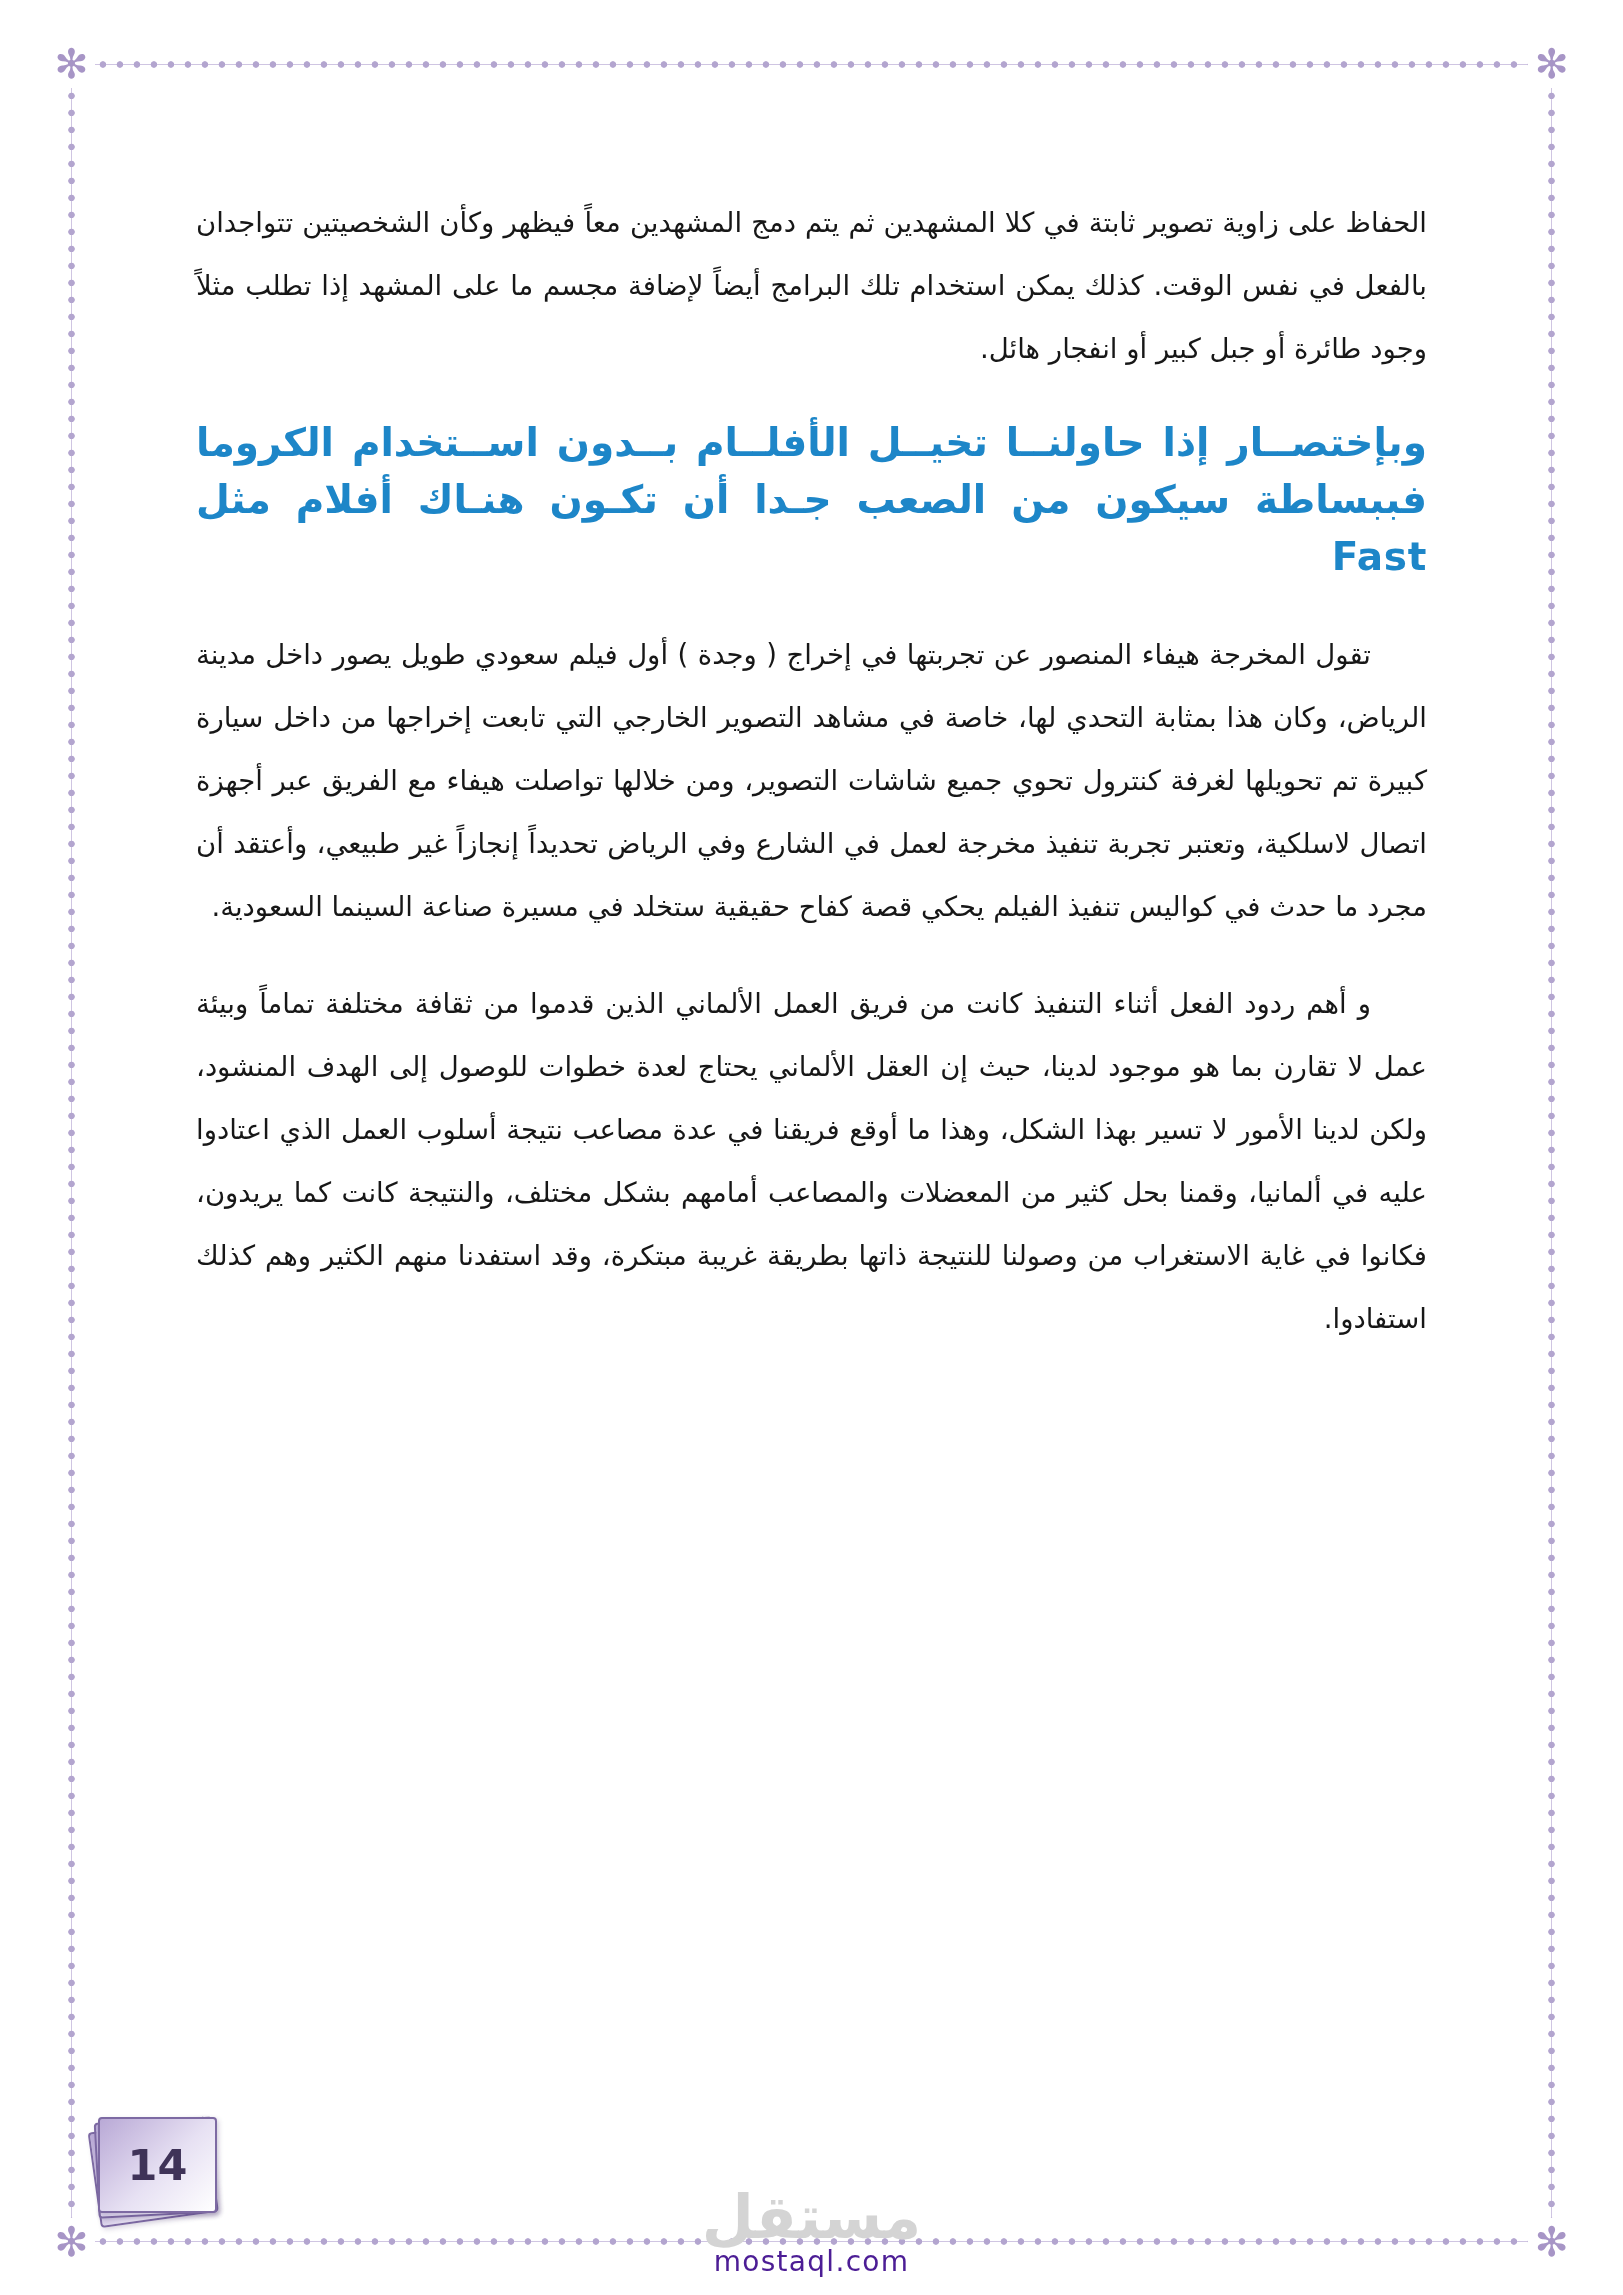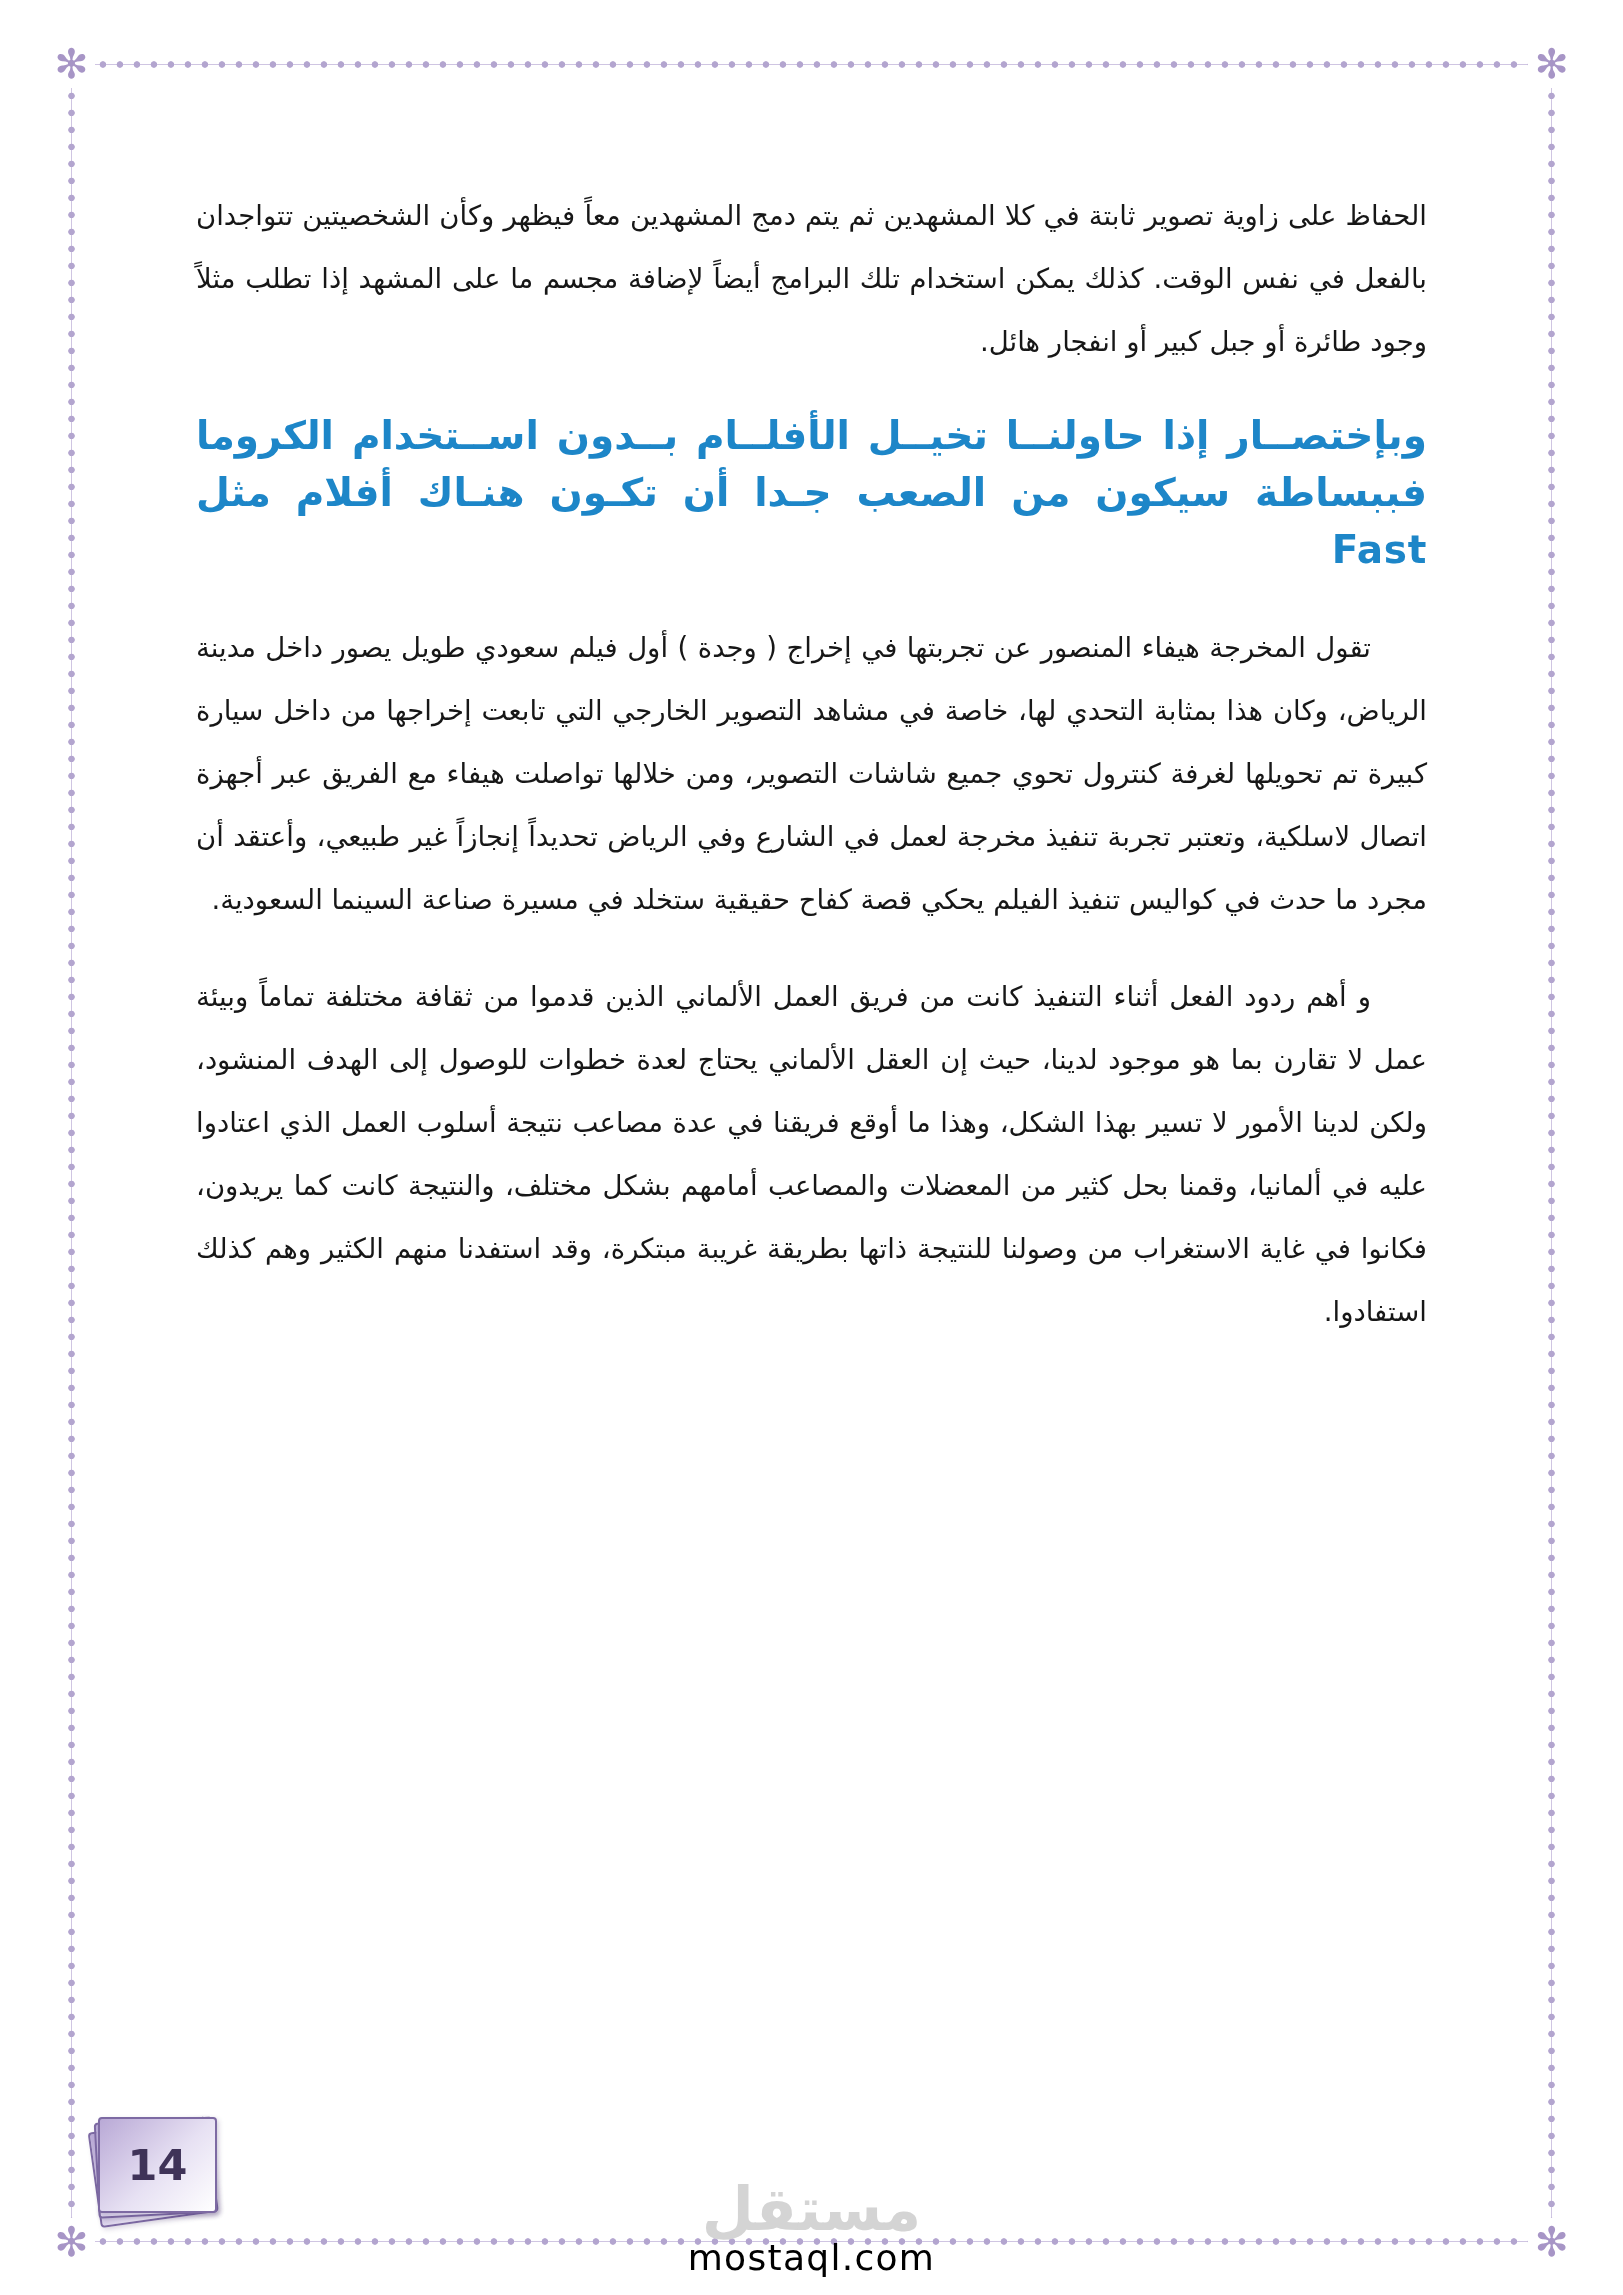--- a/index.html
+++ b/index.html
@@ -50,21 +50,21 @@
     text-align: center;
   }
   .corner-tl { top: -23.6px; left: -23.6px; }
   .corner-tr { top: -23.6px; right: -23.6px; }
   .corner-bl { bottom: -23.6px; left: -23.6px; }
   .corner-br { bottom: -23.6px; right: -23.6px; }
 
   
   .content {
     position: absolute;
-    top: 184px; left: 196px; right: 196px;
+    top: 191px; left: 196px; right: 196px;
     direction: rtl;
     text-align: justify;
     color: #171717;
     font-size: 27.5px;
     line-height: 63px;
     z-index: 2;
   }
   .content p { margin-bottom: 34px; }
   .content p.indent { text-indent: 56px; }
   .section-heading {
@@ -106,22 +106,22 @@
     text-align: center;
     z-index: 4;
     direction: rtl;
   }
   .watermark-ar {
     font-size: 60px;
     font-weight: bold;
     color: #d4d4d4;
   }
   .watermark-en {
-    font-size: 36px;
-    color: #000000;
+    font-size: 28px;
+    color: #4c1d95;
     letter-spacing: 1.3px;
     direction: ltr;
     margin-top: -6.5px;
   }
 </style>
 </head>
 <body>
 
 <div class="frame">
   <div class="edge edge-top"></div>

